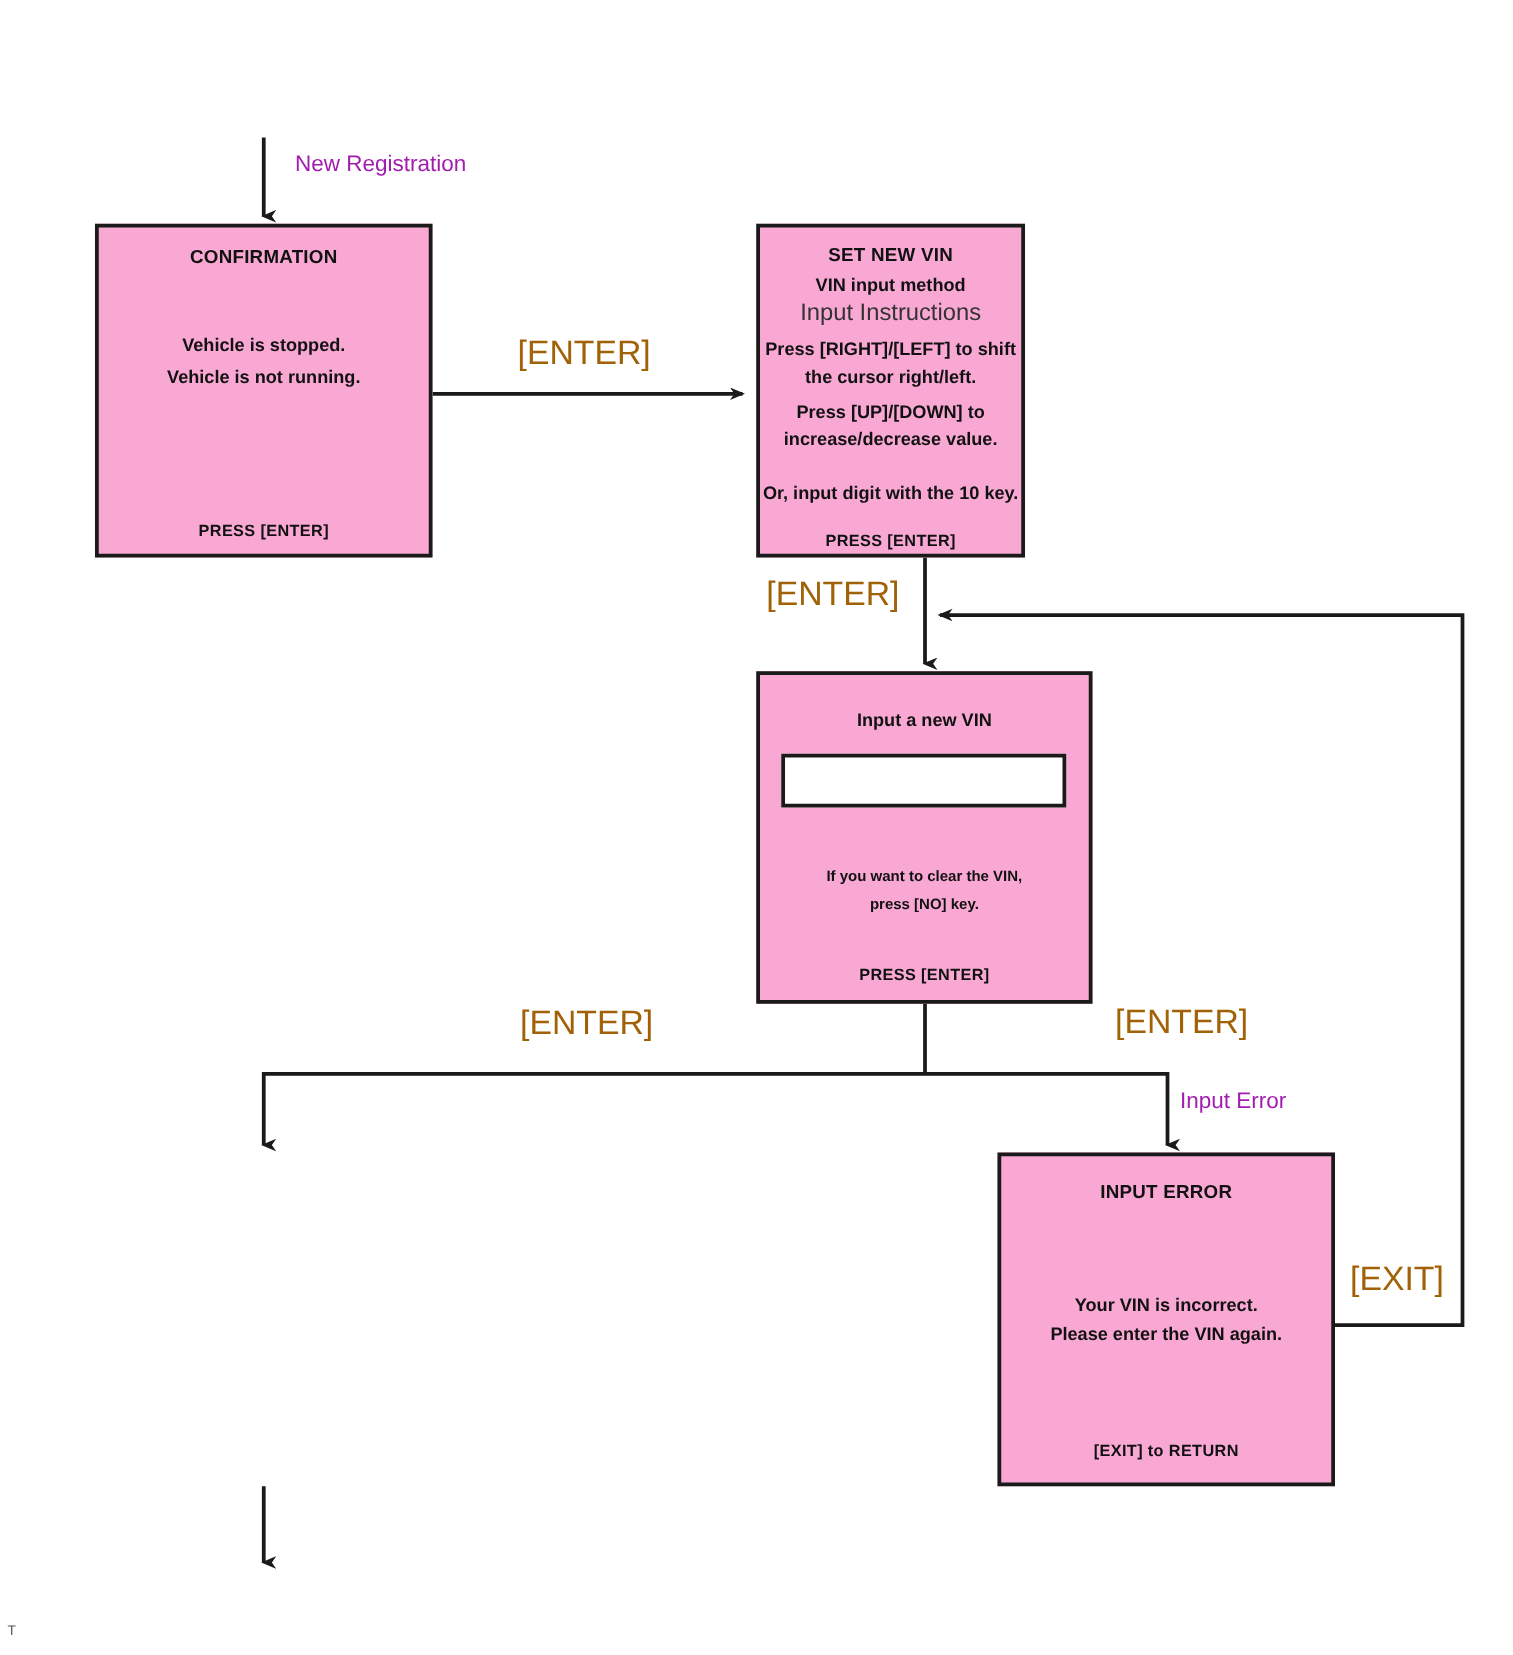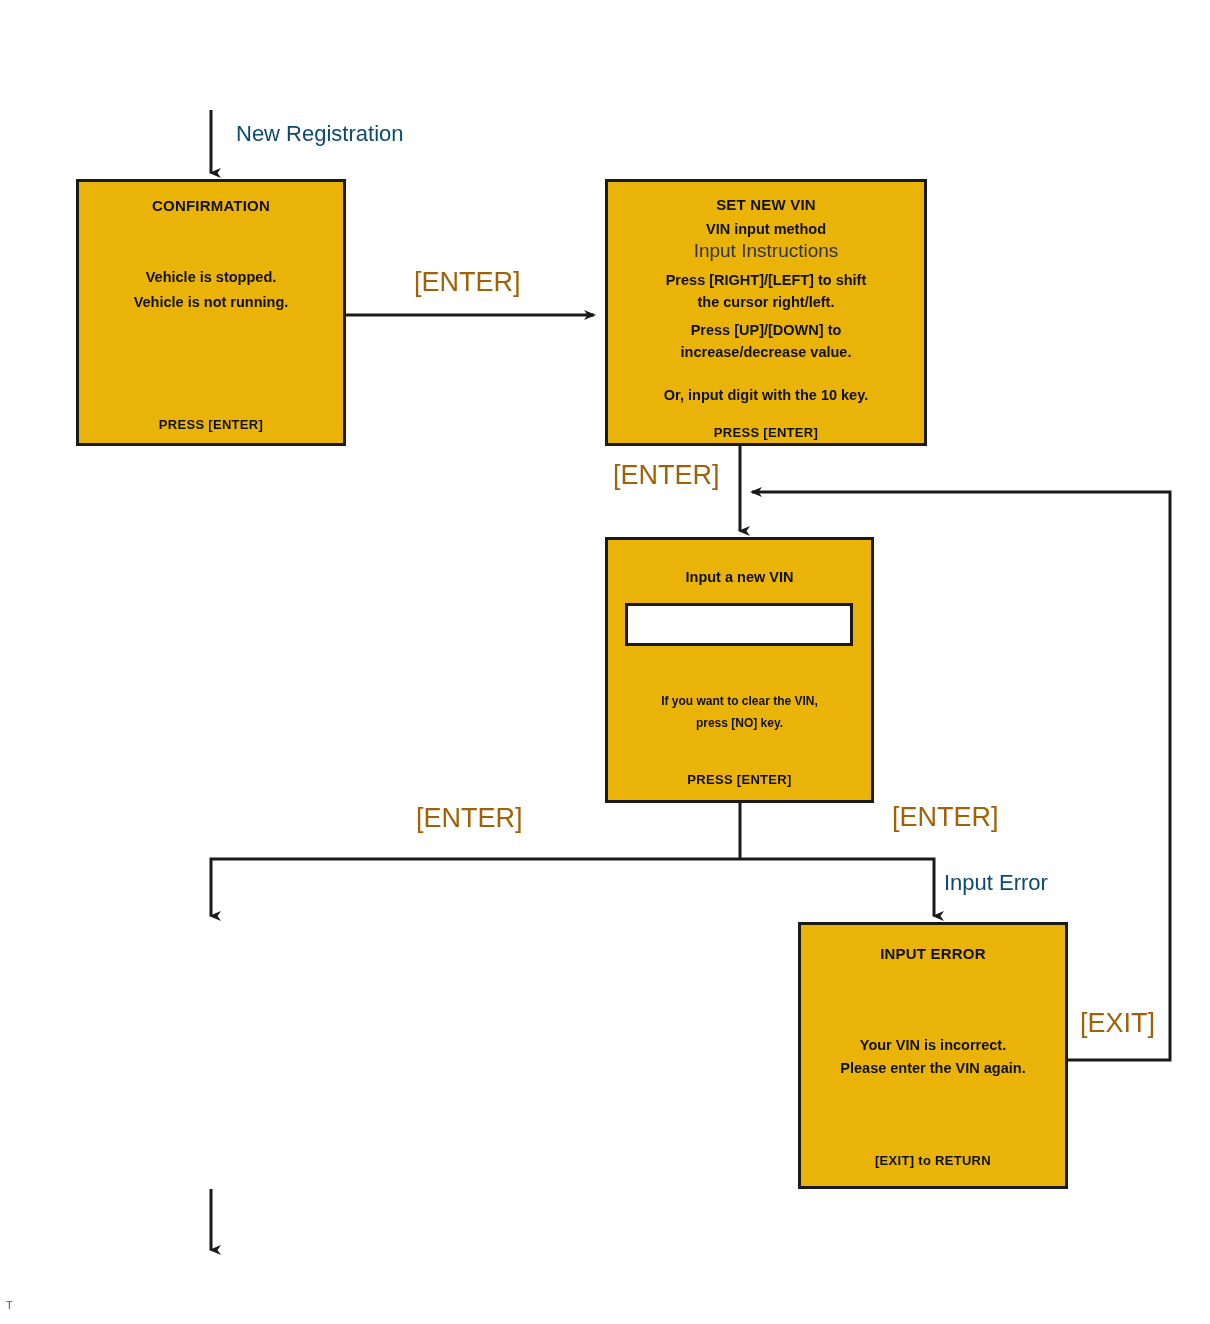--- a/index.html
+++ b/index.html
@@ -14,21 +14,21 @@
     background: #ffffff;
     font-family: "Liberation Sans", sans-serif;
     overflow: hidden;
   }
 
   
   .screen-box {
     position: absolute;
     box-sizing: border-box;
     border: 3px solid #1a1a1a;
-    background: #eab308;
+    background: #f9a8d4;
     z-index: 3;
   }
   .screen-inner {
     position: absolute;
     left: 0; right: 0;
     text-align: center;
   }
   .scr-title {
     font-weight: bold;
     font-size: 15px;
@@ -69,22 +69,22 @@
   .conn-label {
     position: absolute;
     font-size: 27px;
     color: #a16207;
     font-weight: normal;
     white-space: nowrap;
     z-index: 5;
   }
   .flow-note {
     position: absolute;
-    font-size: 22px;
-    color: #0c4a6e;
+    font-size: 18px;
+    color: #a21caf;
     font-weight: normal;
     white-space: nowrap;
     z-index: 5;
   }
   .corner-mark {
     position: absolute;
     font-size: 11px;
     color: #555555;
     z-index: 5;
   }
@@ -137,21 +137,21 @@
 
   <div class="flow-note" style="left:236px; top:121px;">New Registration</div>
 
   <div class="screen-box" style="left:76px; top:179px; width:270px; height:267px;">
     <div class="screen-inner scr-title" style="top:15px;">CONFIRMATION</div>
     <div class="screen-inner scr-sub" style="top:85px;">Vehicle is stopped.</div>
     <div class="screen-inner scr-sub" style="top:110px;">Vehicle is not running.</div>
     <div class="screen-inner scr-footer" style="top:235px;">PRESS [ENTER]</div>
   </div>
 
-  <div class="screen-box" style="left:605px; top:179px; width:322px; height:267px;">
+  <div class="screen-box" style="left:605px; top:179px; width:215px; height:267px;">
     <div class="screen-inner scr-title" style="top:14px;">SET NEW VIN</div>
     <div class="screen-inner scr-sub" style="top:37px;">VIN input method</div>
     <div class="screen-inner scr-plain" style="top:58px;">Input Instructions</div>
     <div class="screen-inner scr-sub" style="top:88px;">Press [RIGHT]/[LEFT] to shift</div>
     <div class="screen-inner scr-sub" style="top:110px;">the cursor right/left.</div>
     <div class="screen-inner scr-sub" style="top:138px;">Press [UP]/[DOWN]  to</div>
     <div class="screen-inner scr-sub" style="top:160px;">increase/decrease value.</div>
     <div class="screen-inner scr-sub" style="top:203px;">Or, input digit with the 10 key.</div>
     <div class="screen-inner scr-footer" style="top:243px;">PRESS [ENTER]</div>
   </div>

